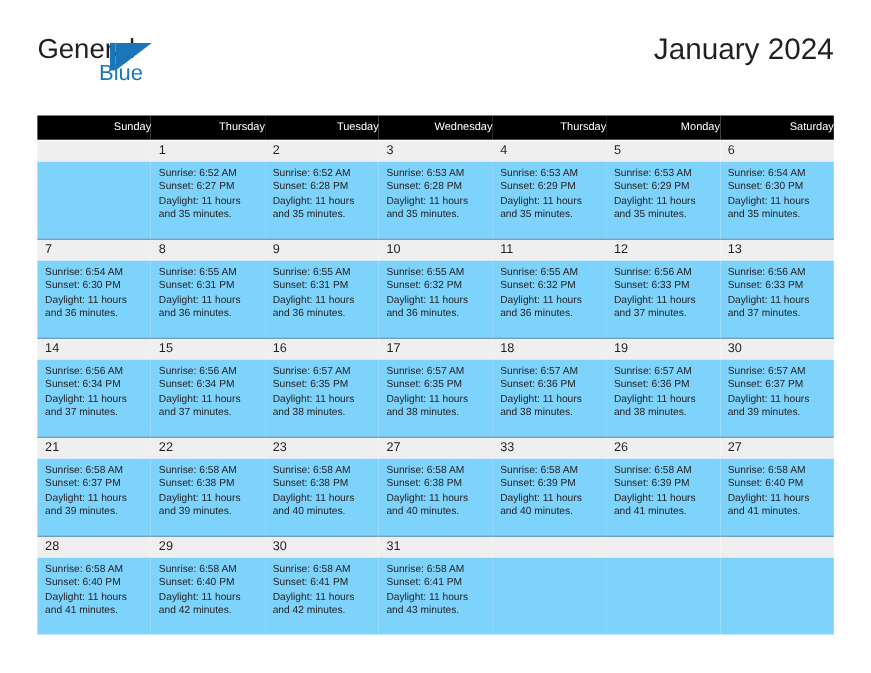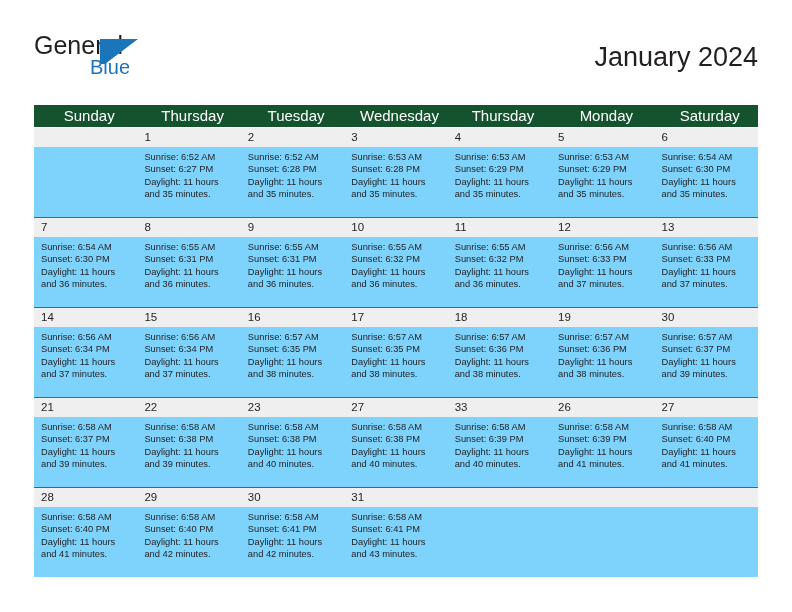--- a/index.html
+++ b/index.html
@@ -78,21 +78,21 @@
     top: 0;
     width: 0;
     height: 0;
     border-top: 25px solid #1b75bb;
     border-right: 33px solid transparent;
   }
 
   .titles {
     position: absolute;
     right: 0;
-    top: 12px;
+    top: 0;
     text-align: center;
   }
   .cal-title {
     font-size: 27px;
     color: #231f20;
     line-height: 34px;
     white-space: nowrap;
   }
   .cal-subtitle {
     font-size: 14.5px;
@@ -107,25 +107,25 @@
     position: absolute;
     left: 34px;
     top: 105px;
     width: 724px;
     border-collapse: collapse;
     table-layout: fixed;
   }
   .calendar col { width: 103.43px; }
 
   .calendar thead th {
-    background: #14532d;
+    background: #000000;
     color: #ffffff;
-    font-size: 15px;
+    font-size: 10px;
     font-weight: normal;
-    text-align: center;
+    text-align: right;
     padding: 5px 0 5px 7px;
     height: 10px;
     line-height: 12px;
     border: 0;
   }
 
   .week-sep td {
     height: 1px;
     padding: 0;
     line-height: 0;

